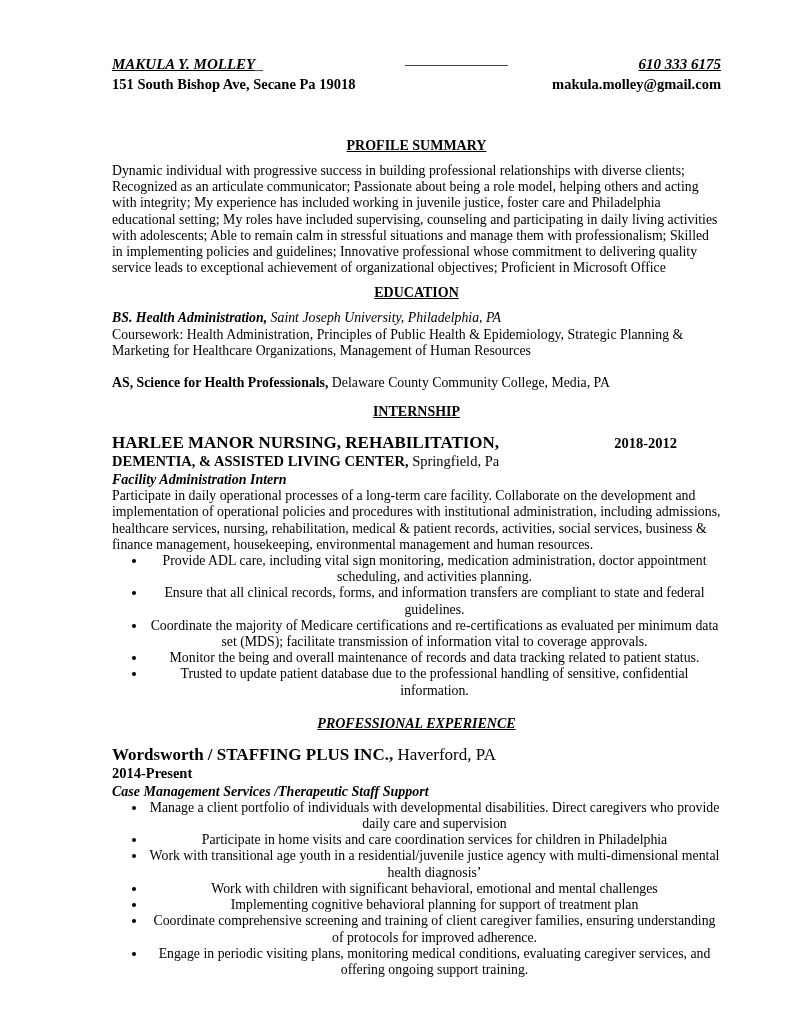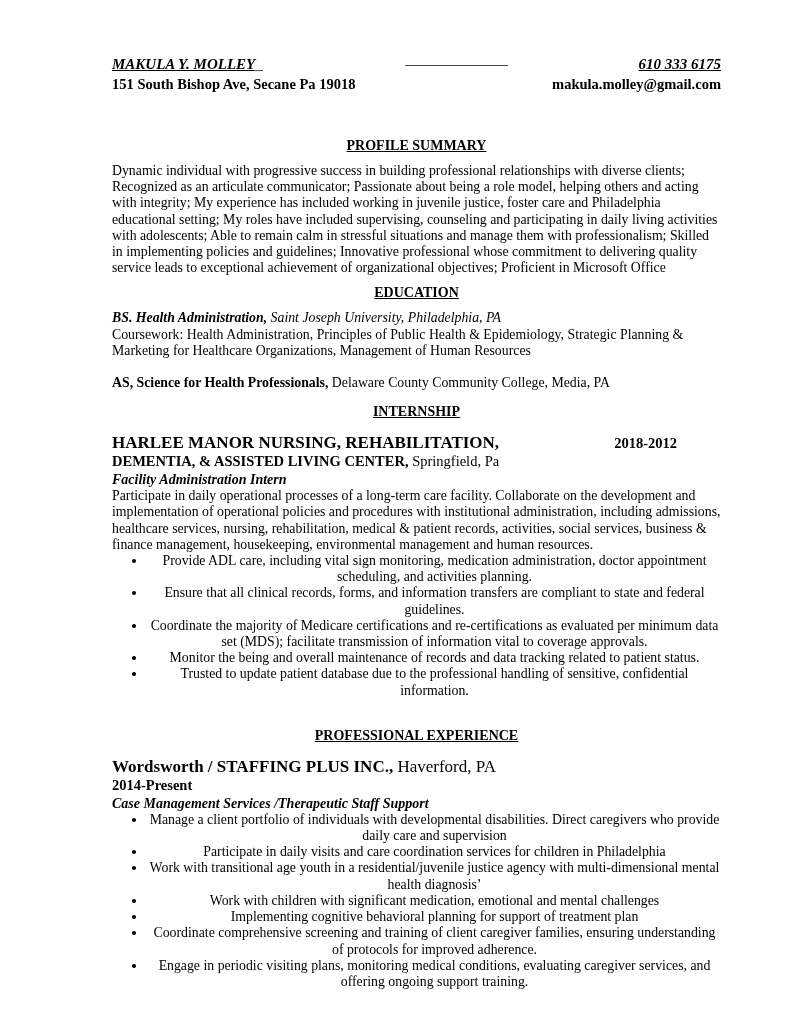--- a/index.html
+++ b/index.html
@@ -25,21 +25,21 @@
   .hdr-blank .rule { display: block; width: 103px; height: 1px; background: #444; margin: 0 auto; position: relative; top: -3px; }
   .hdr-phone { font-weight: bold; font-style: italic; text-decoration: underline; white-space: nowrap; }
   .hdr-row2 { display: flex; justify-content: space-between; font-size: 14.5px; line-height: 18px; font-weight: bold; margin-top: 2px; }
 
   
   .sec-head { text-align: center; font-weight: bold; font-size: 14px; line-height: 17px; }
   .sec-head span { text-decoration: underline; }
   .mt-profile { margin-top: 44px; }
   .mt-education { margin-top: 8px; }
   .mt-internship { margin-top: 12px; }
-  .mt-experience { margin-top: 28px; }
+  .mt-experience { margin-top: 16px; font-style: italic; }
 
   .para { margin-top: 9px; text-align: left; }
 
   .edu-line { margin-top: 9px; font-style: italic; }
   .b { font-weight: bold; }
   .bi { font-weight: bold; font-style: italic; }
   .edu-gap { margin-top: 16px; }
 
   .job-head { display: flex; margin-top: 14px; }
   .job-employer { font-weight: bold; font-size: 17px; line-height: 18px; }
@@ -93,22 +93,22 @@
     </ul>
 
     <div class="sec-head mt-experience"><span>PROFESSIONAL EXPERIENCE</span></div>
     <div class="job-head">
       <span class="job-employer"><span class="b">Wordsworth / STAFFING PLUS INC.,</span><span style="font-weight:normal"> Haverford, PA</span></span>
     </div>
     <div class="b" style="font-size:14.5px;line-height:18px;">2014-Present</div>
     <div class="job-role bi">Case Management Services /Therapeutic Staff Support</div>
     <ul class="bullets">
       <li>Manage a client portfolio of individuals with developmental disabilities. Direct caregivers who provide daily care and supervision</li>
-      <li>Participate in daily visits and care coordination services for children in Philadelphia</li>
+      <li>Participate in home visits and care coordination services for children in Philadelphia</li>
       <li>Work with transitional age youth in a residential/juvenile justice agency with multi-dimensional mental health diagnosis’</li>
-      <li>Work with children with significant medication, emotional and mental challenges</li>
+      <li>Work with children with significant behavioral, emotional and mental challenges</li>
       <li>Implementing cognitive behavioral planning for support of treatment plan</li>
       <li>Coordinate comprehensive screening and training of client caregiver families, ensuring understanding of protocols for improved adherence.</li>
       <li>Engage in periodic visiting plans, monitoring medical conditions, evaluating caregiver services, and offering ongoing support training.</li>
     </ul>
 
   </div>
 </div>
 
 </body></html>

